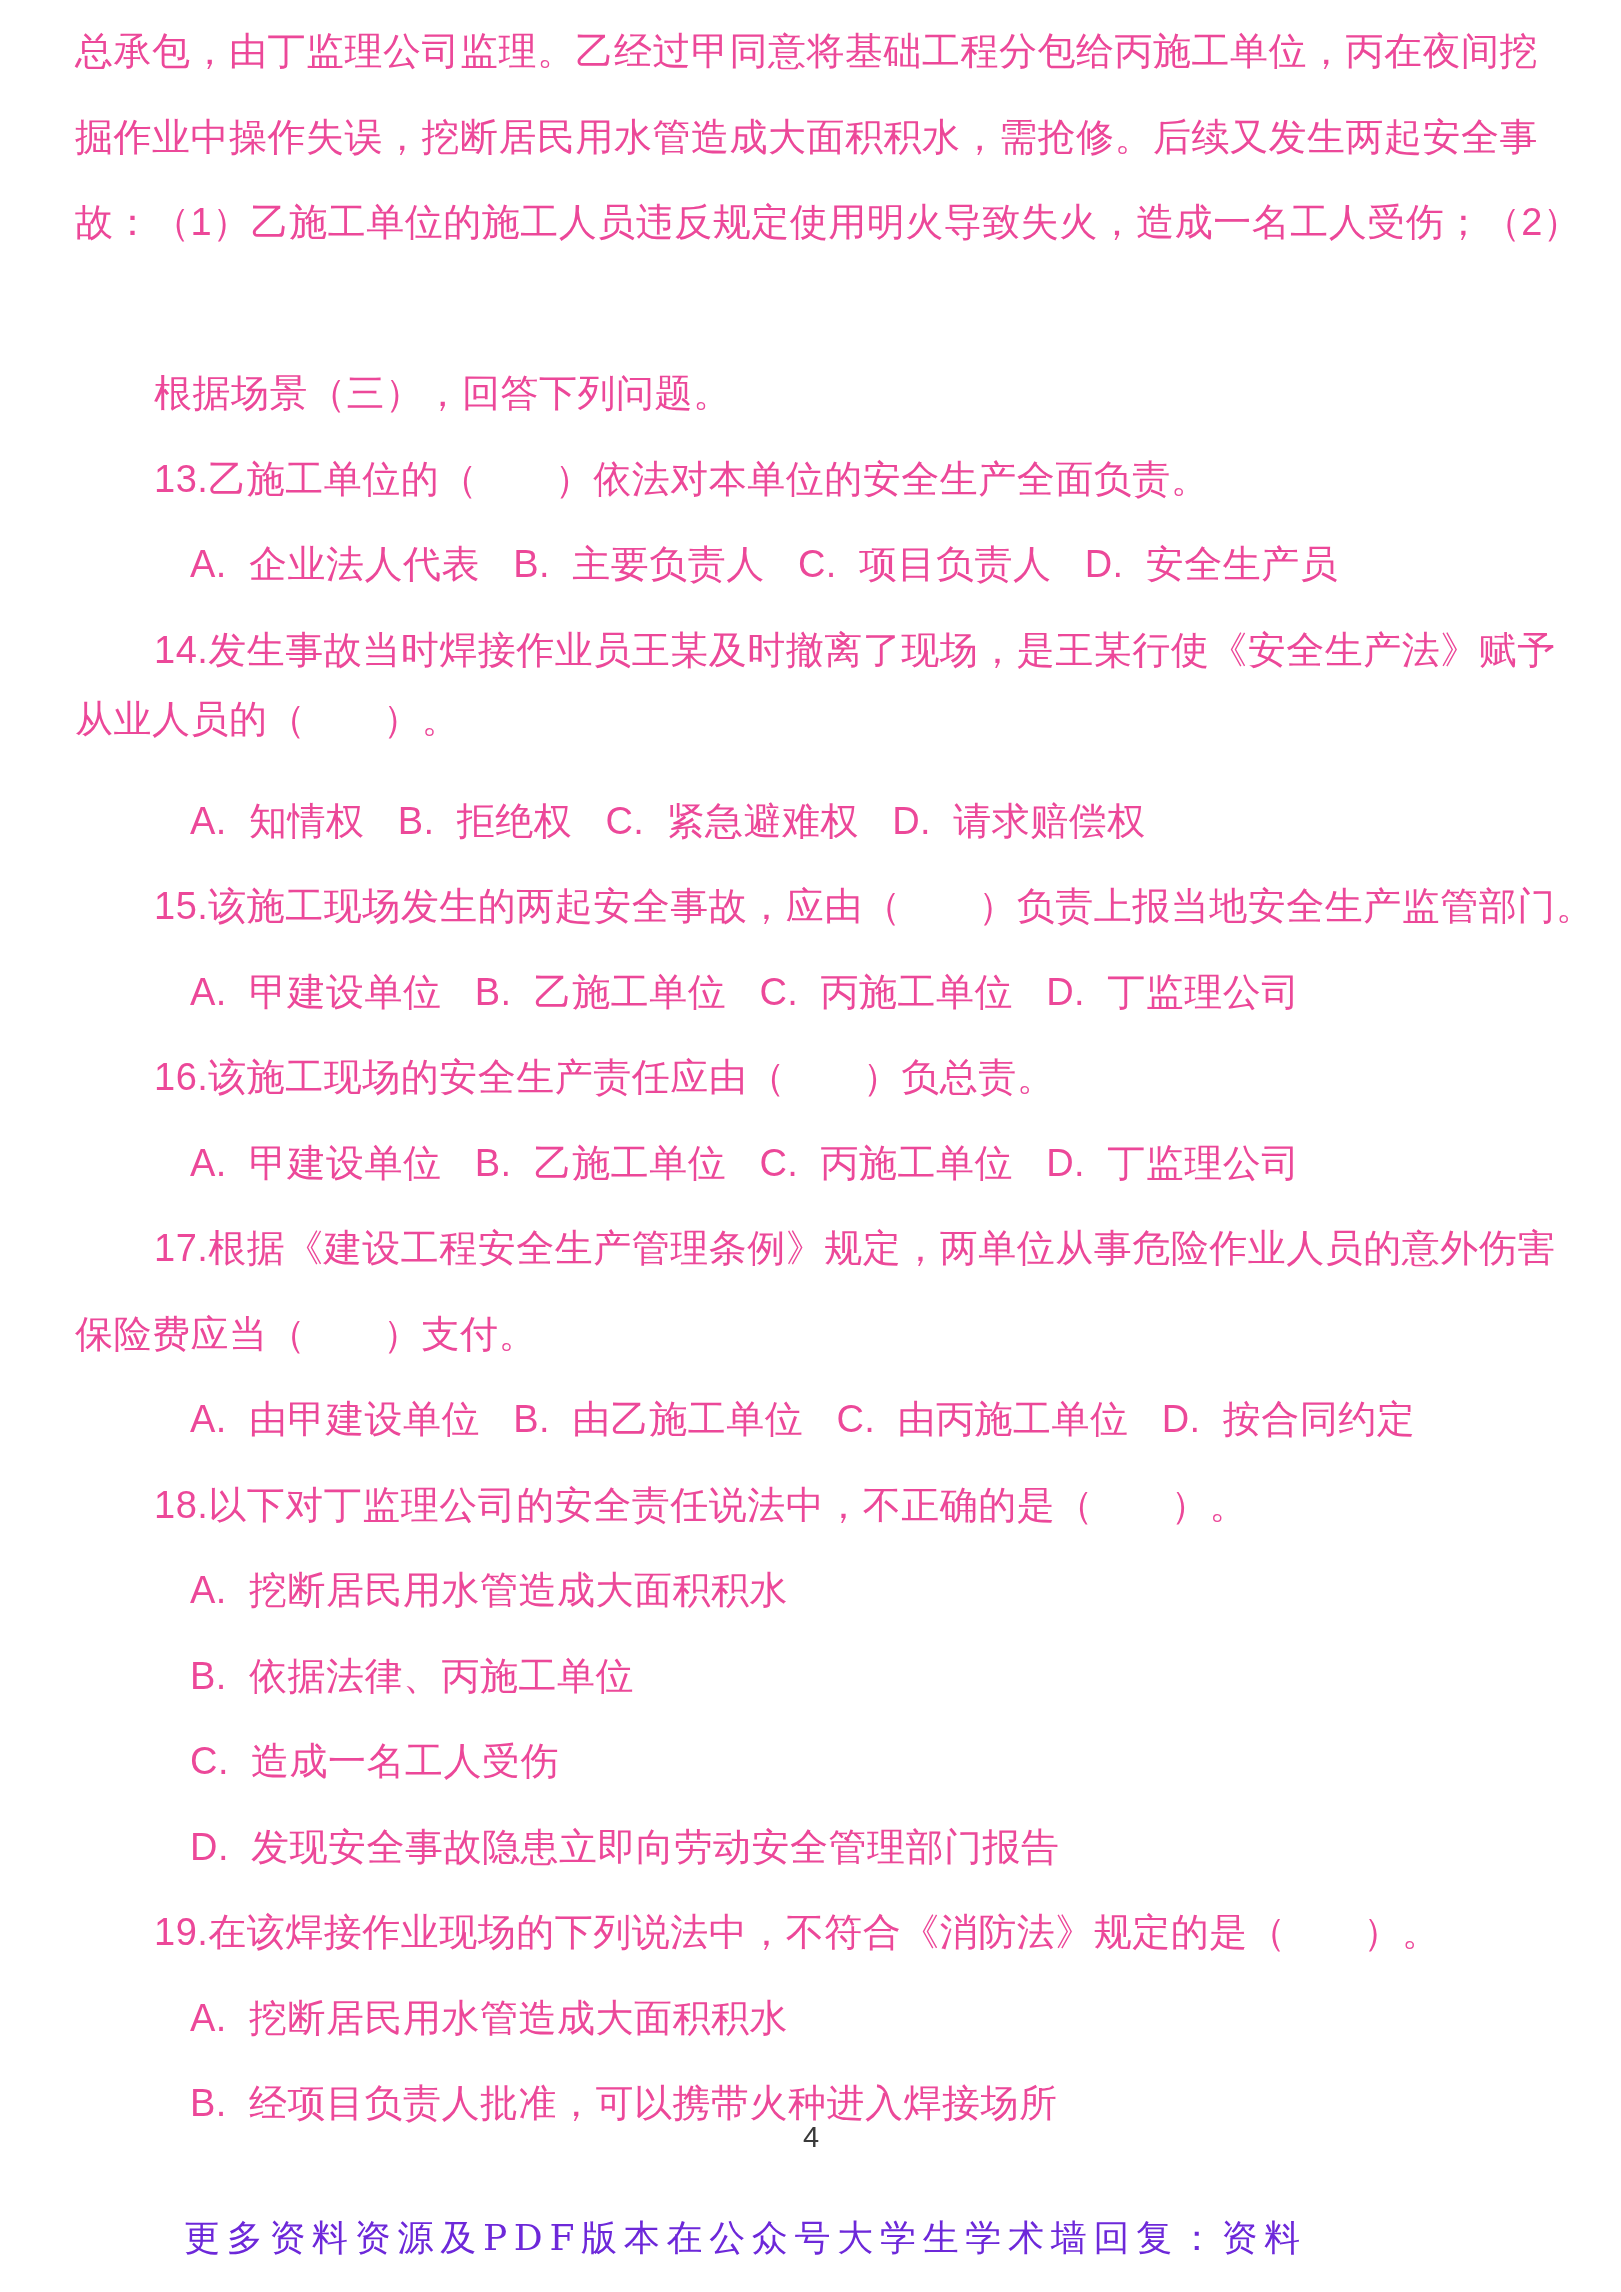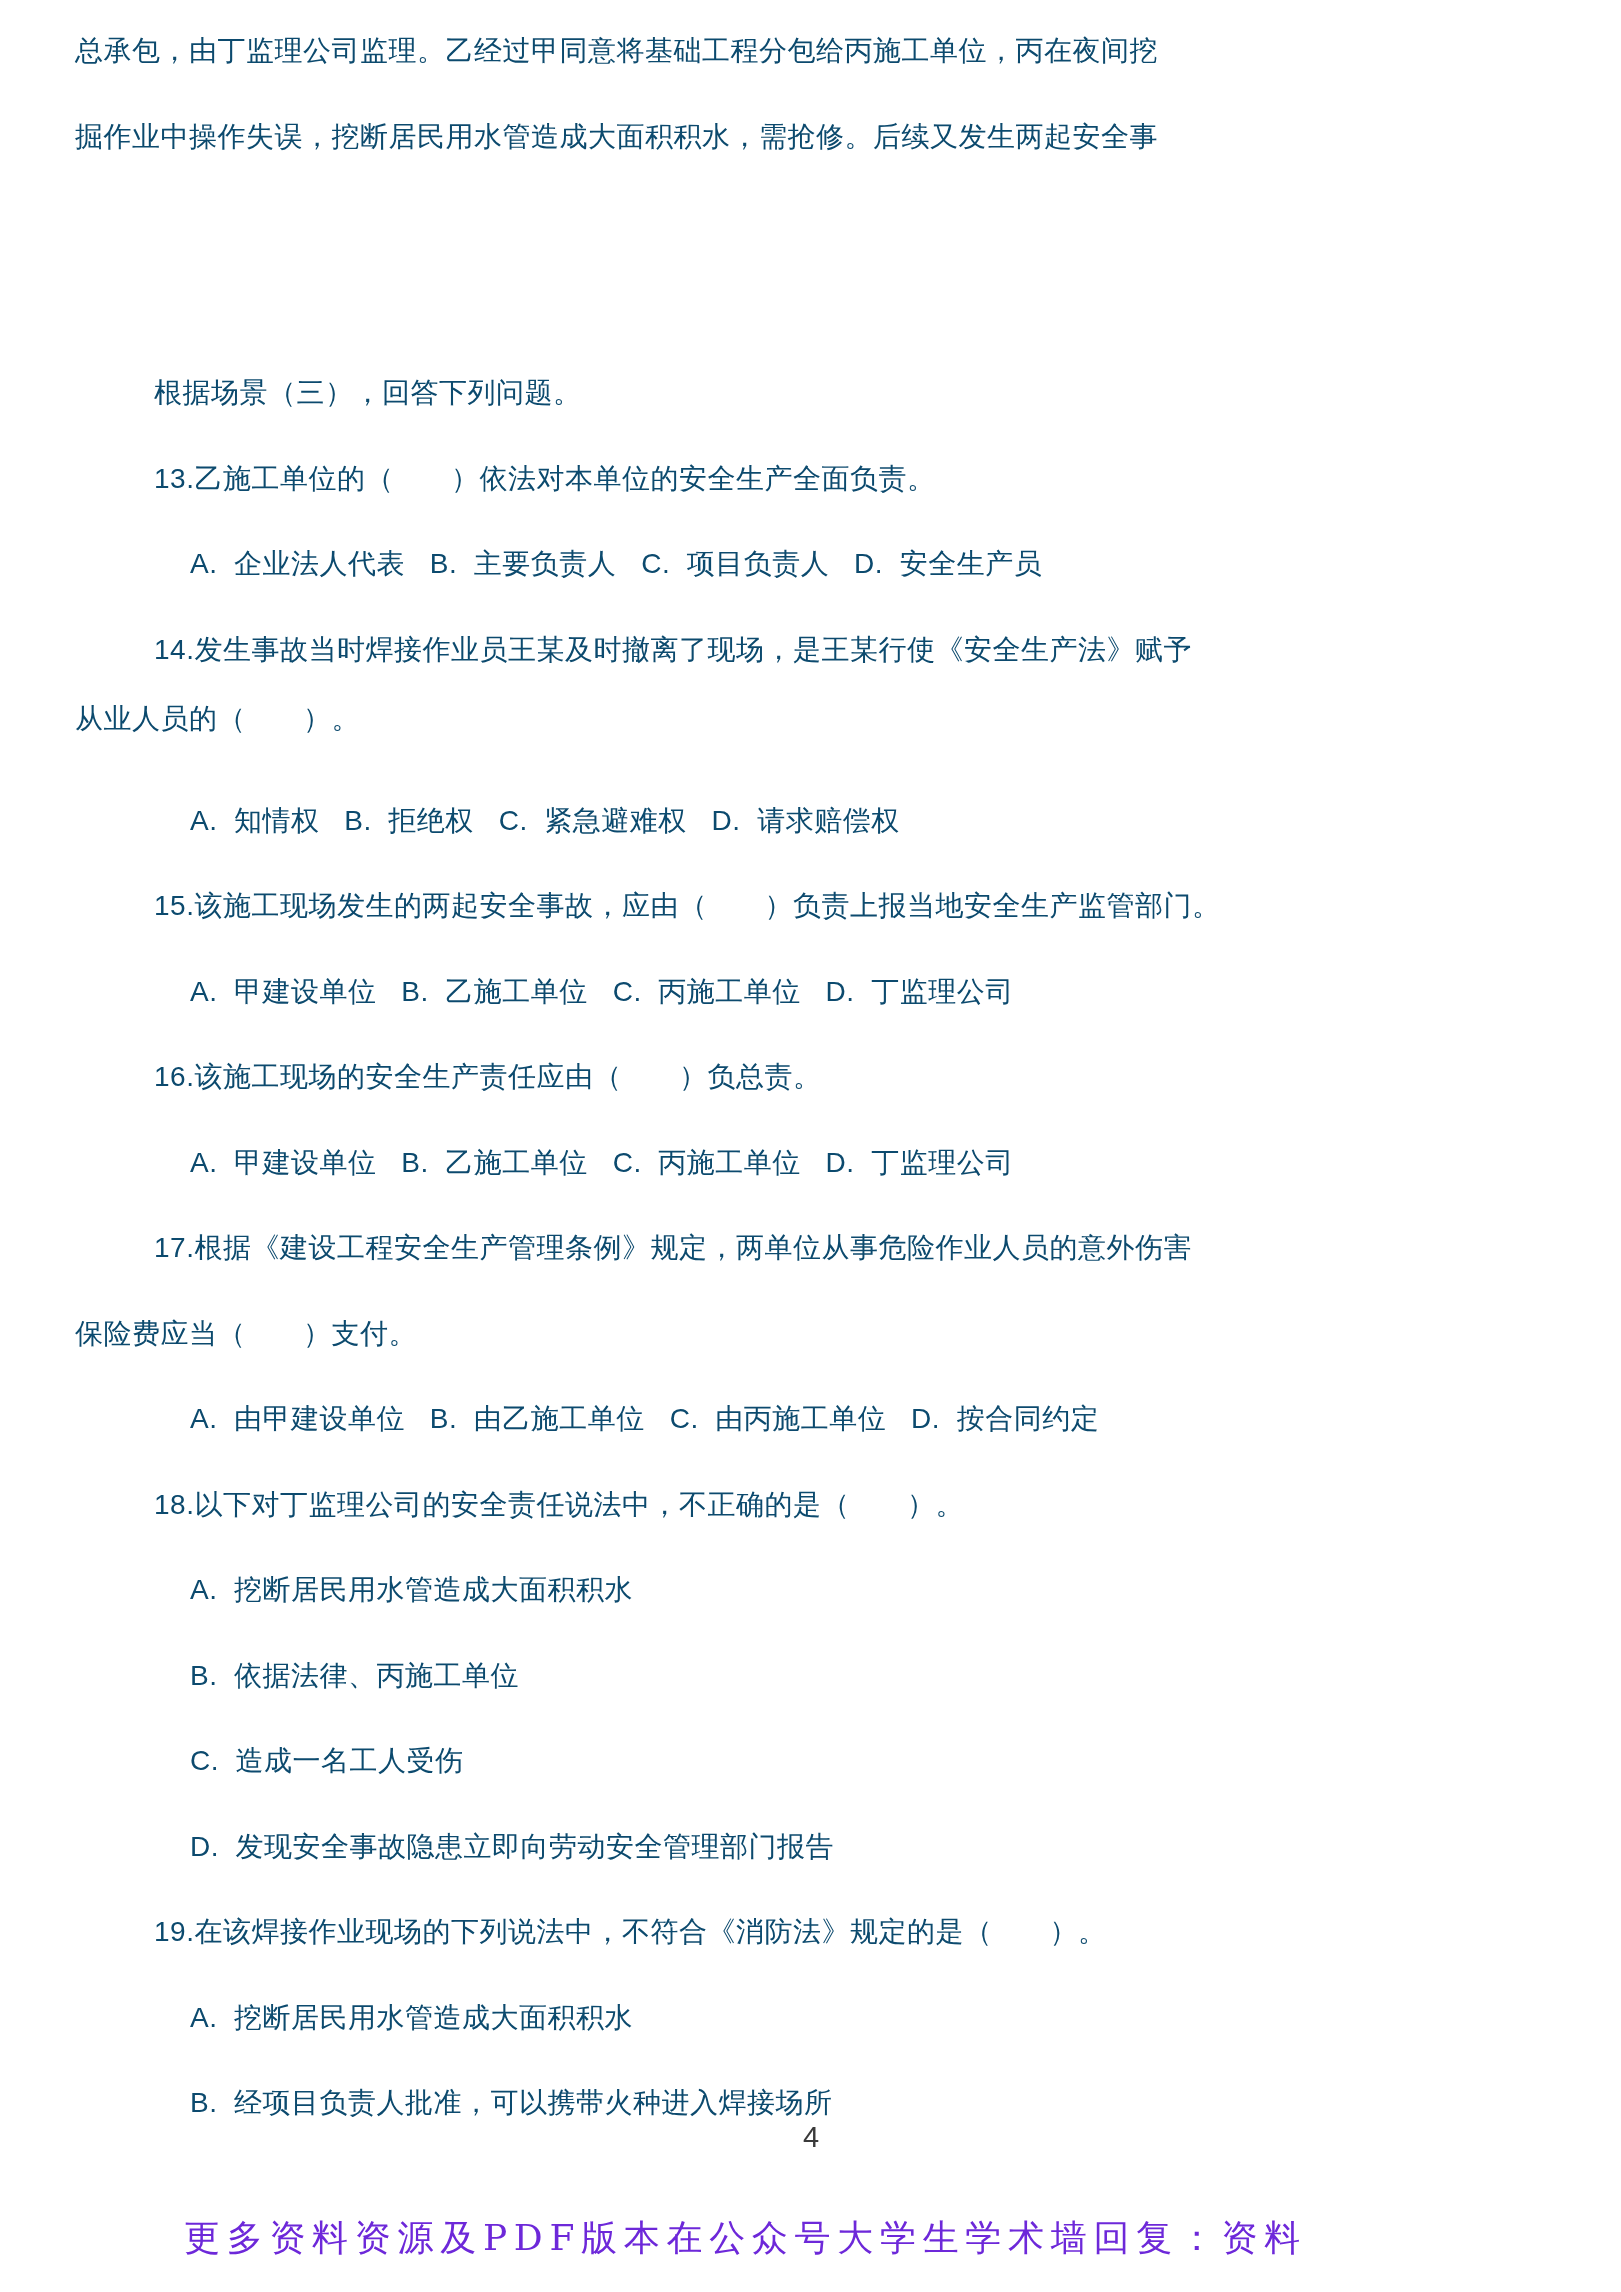--- a/index.html
+++ b/index.html
@@ -10,23 +10,23 @@
   .page {
     position: relative;
     width: 1622px;
     height: 2292px;
     background: #ffffff;
     overflow: hidden;
     font-family: "Liberation Sans", "DejaVu Sans", sans-serif;
   }
   .line {
     position: absolute;
-    font-size: 28px;
+    font-size: 38px;
     line-height: 54px;
-    color: #0c4a6e;
+    color: #ec4899;
     letter-spacing: 0.5px;
     white-space: pre;
   }
   .indent-body   { left: 75px; }
   .indent-stem   { left: 154px; }
   .indent-option { left: 190px; }
   .page-number {
     position: absolute;
     top: 2121px;
     left: 0;
@@ -49,20 +49,21 @@
     font-weight: 500;
   }
 </style>
 </head>
 <body>
 
 <div class="page">
 
   <div class="line indent-body" style="top:24px">总承包，由丁监理公司监理。乙经过甲同意将基础工程分包给丙施工单位，丙在夜间挖</div>
   <div class="line indent-body" style="top:110px">掘作业中操作失误，挖断居民用水管造成大面积积水，需抢修。后续又发生两起安全事</div>
+  <div class="line indent-body" style="top:195px">故：（1）乙施工单位的施工人员违反规定使用明火导致失火，造成一名工人受伤；（2）</div>
 
   <div class="line indent-stem" style="top:366px">根据场景（三），回答下列问题。</div>
 
   <div class="line indent-stem" style="top:452px">13.乙施工单位的（　　）依法对本单位的安全生产全面负责。</div>
   <div class="line indent-option" style="top:537px">A.  企业法人代表   B.  主要负责人   C.  项目负责人   D.  安全生产员</div>
 
   <div class="line indent-stem" style="top:623px">14.发生事故当时焊接作业员王某及时撤离了现场，是王某行使《安全生产法》赋予</div>
   <div class="line indent-body" style="top:692px">从业人员的（　　）。</div>
   <div class="line indent-option" style="top:794px">A.  知情权   B.  拒绝权   C.  紧急避难权   D.  请求赔偿权</div>
 

